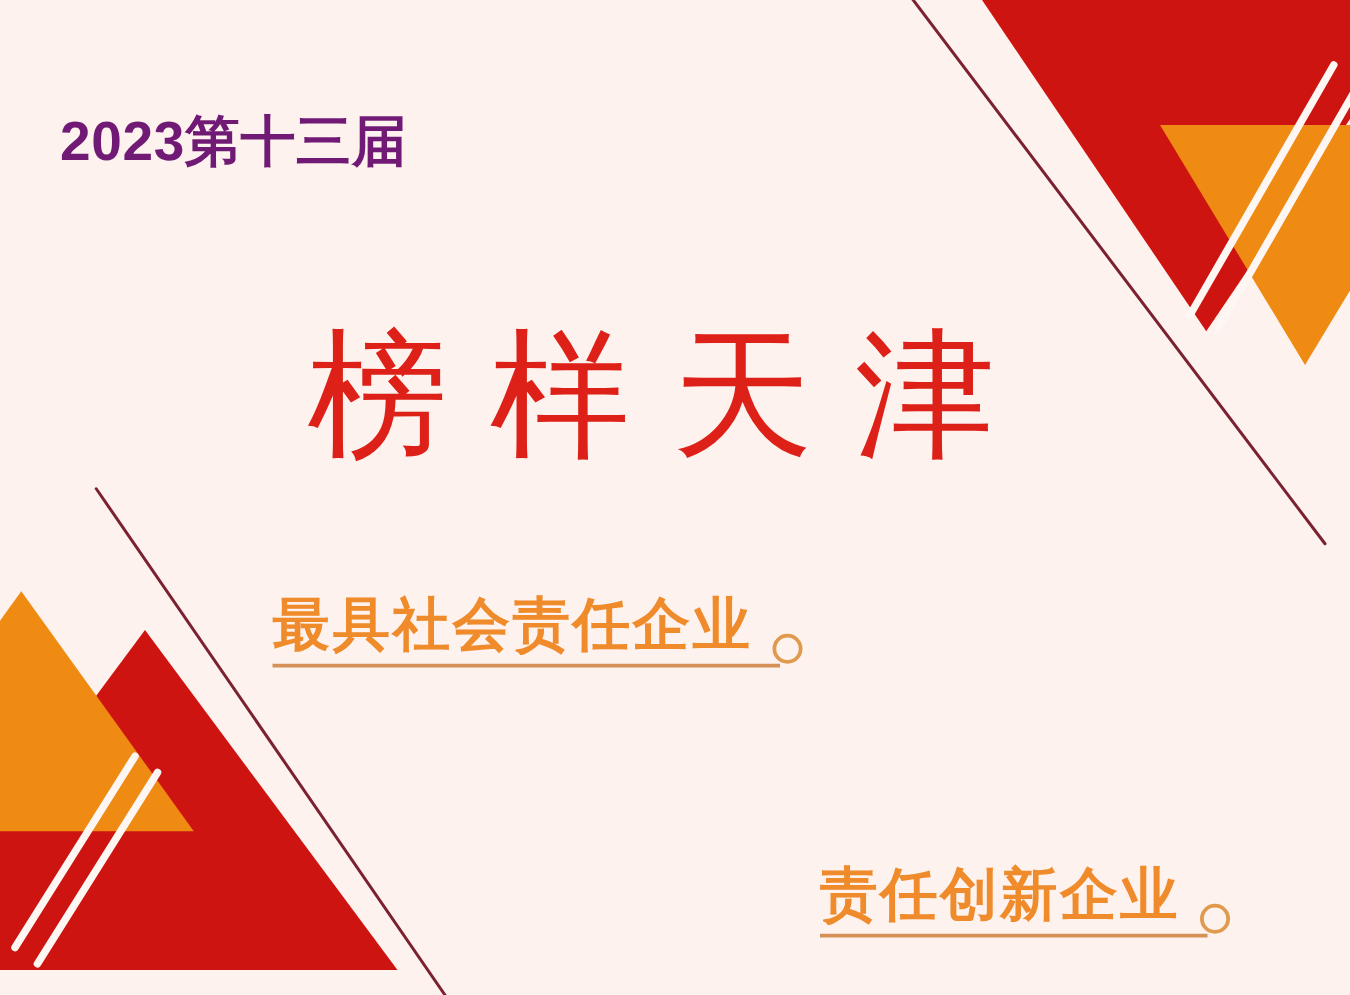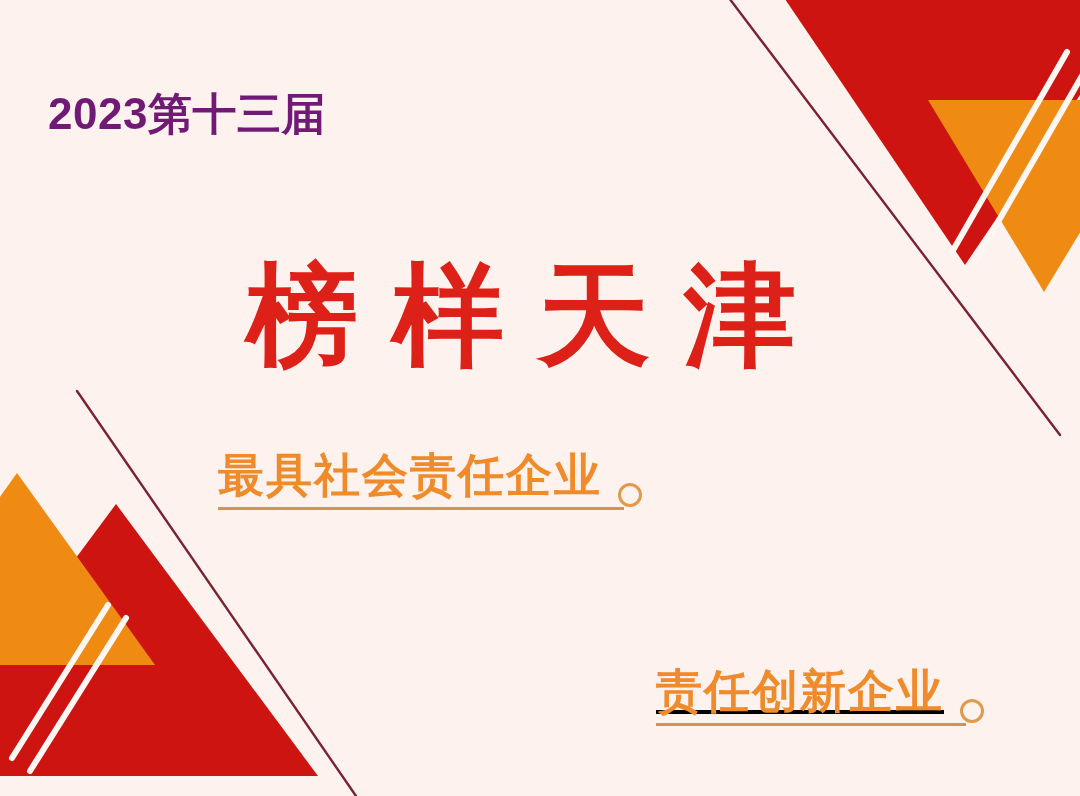--- a/index.html
+++ b/index.html
@@ -36,21 +36,21 @@
     line-height: 1;
     white-space: nowrap;
   }
 
   
   .main-title {
     position: absolute;
     left: 246px;
     top: 256px;
     font-size: 112px;
-    font-weight: 700;
+    font-weight: 400;
     color: #de2118;
     letter-spacing: 34px;
     line-height: 1.08;
     white-space: nowrap;
   }
 
   
   .award-line {
     position: absolute;
     display: flex;
@@ -83,23 +83,23 @@
     width: 24px;
     height: 24px;
     border: 3px solid #e09a4e;
     border-radius: 50%;
     box-sizing: border-box;
     margin-left: 16px;
     margin-bottom: 3px;
     flex: none;
   }
 
-  #award-1 { left: 218px; top: 452px; }
+  #award-1 { left: 218px; top: 476px; }
   #award-2 { left: 420px; top: 572px; }
-  #award-3 { left: 656px; top: 668px; text-decoration: underline; }
+  #award-3 { left: 656px; top: 692px; }
 </style>
 </head>
 <body>
 
 <div id="poster">
 
   <svg id="decor" viewBox="0 0 1080 796">
 
     <polygon points="745,-60 1185,-60 965,265" fill="#ce1410"></polygon>
 

